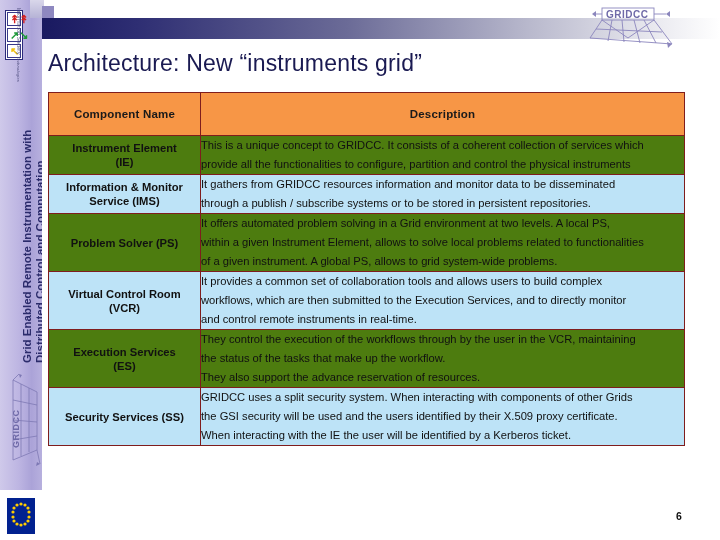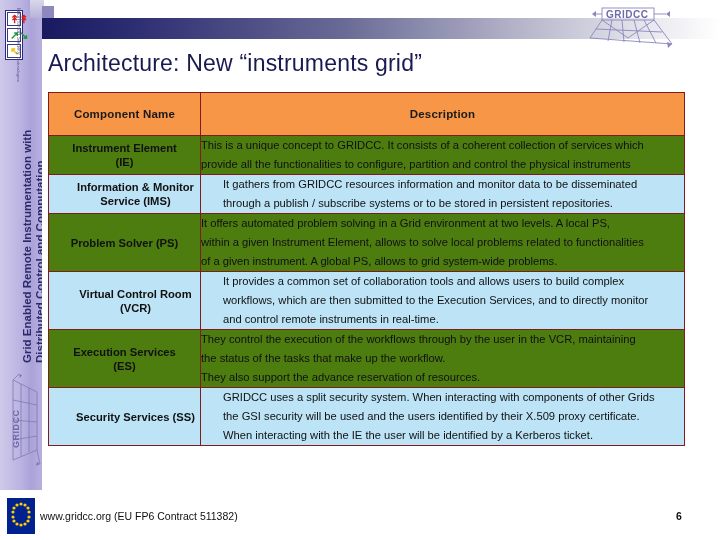--- a/index.html
+++ b/index.html
@@ -214,21 +214,21 @@
     line-height: 14px;
   }
   td.desc-cell {
     text-align: left;
     font-size: 11.2px;
     color: #111111;
     padding: 5px 7px 5px 8px;
     line-height: 19px;
   }
   tr.row-yellow td { background: #4d7c0f; }
-  tr.row-blue td { background: #bde3f7; padding-left: 22px; }
+  tr.row-blue td { background: #bde3f7; }
 
   
   .footer {
     position: absolute;
     left: 0;
     top: 493px;
     width: 720px;
     height: 47px;
   }
   .eu-flag {
@@ -458,18 +458,17 @@
             <circle cx="10" cy="26" r="1.6"></circle>
             <circle cx="7" cy="23" r="1.6"></circle>
             <circle cx="6" cy="19" r="1.6"></circle>
             <circle cx="6" cy="14" r="1.6"></circle>
             <circle cx="7" cy="10" r="1.6"></circle>
             <circle cx="10" cy="7" r="1.6"></circle>
           </g>
         </svg>
       </div>
     </div>
-    <div class="footer-left">www.gridcc.org (EU FP6 Contract 511382)</div>
     <div class="footer-right">Grid Industry Day, 26-27 October, Catania</div>
     <div class="footer-page">6</div>
   </div>
 
 </div>
 
 </body></html>

